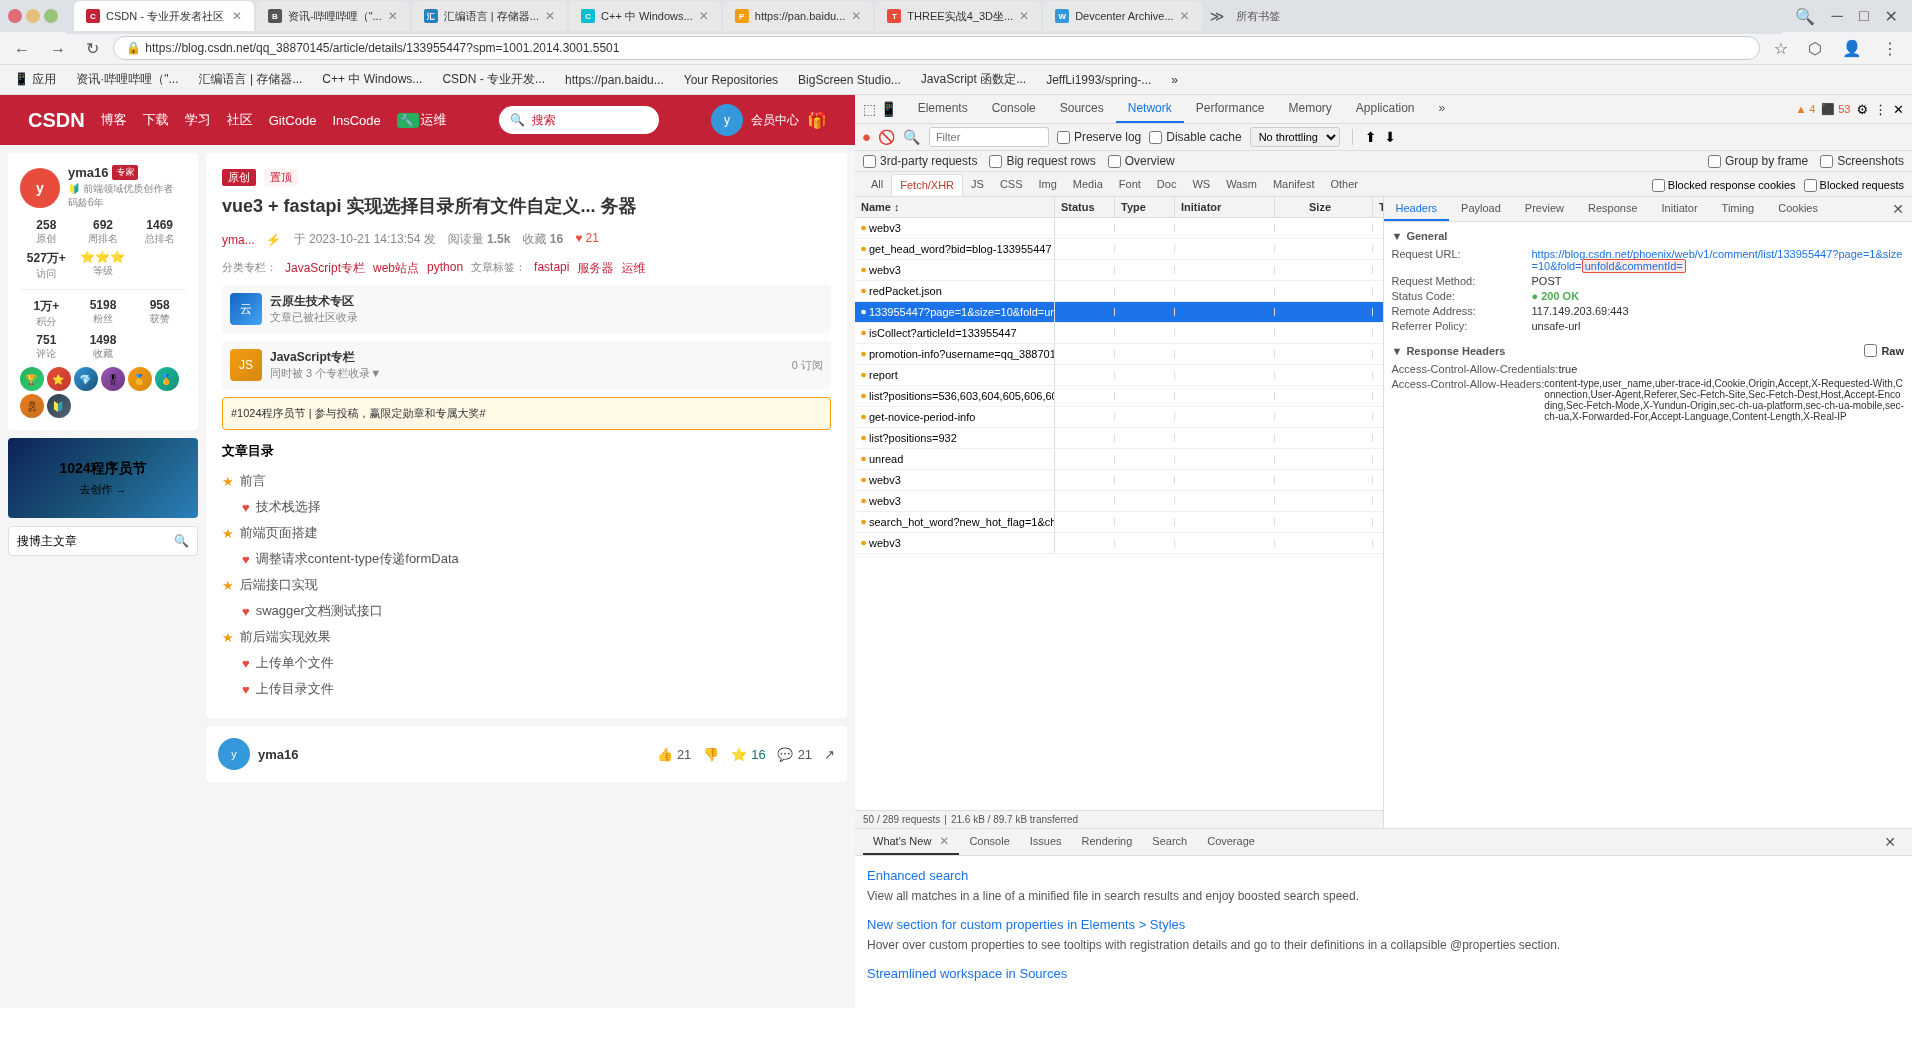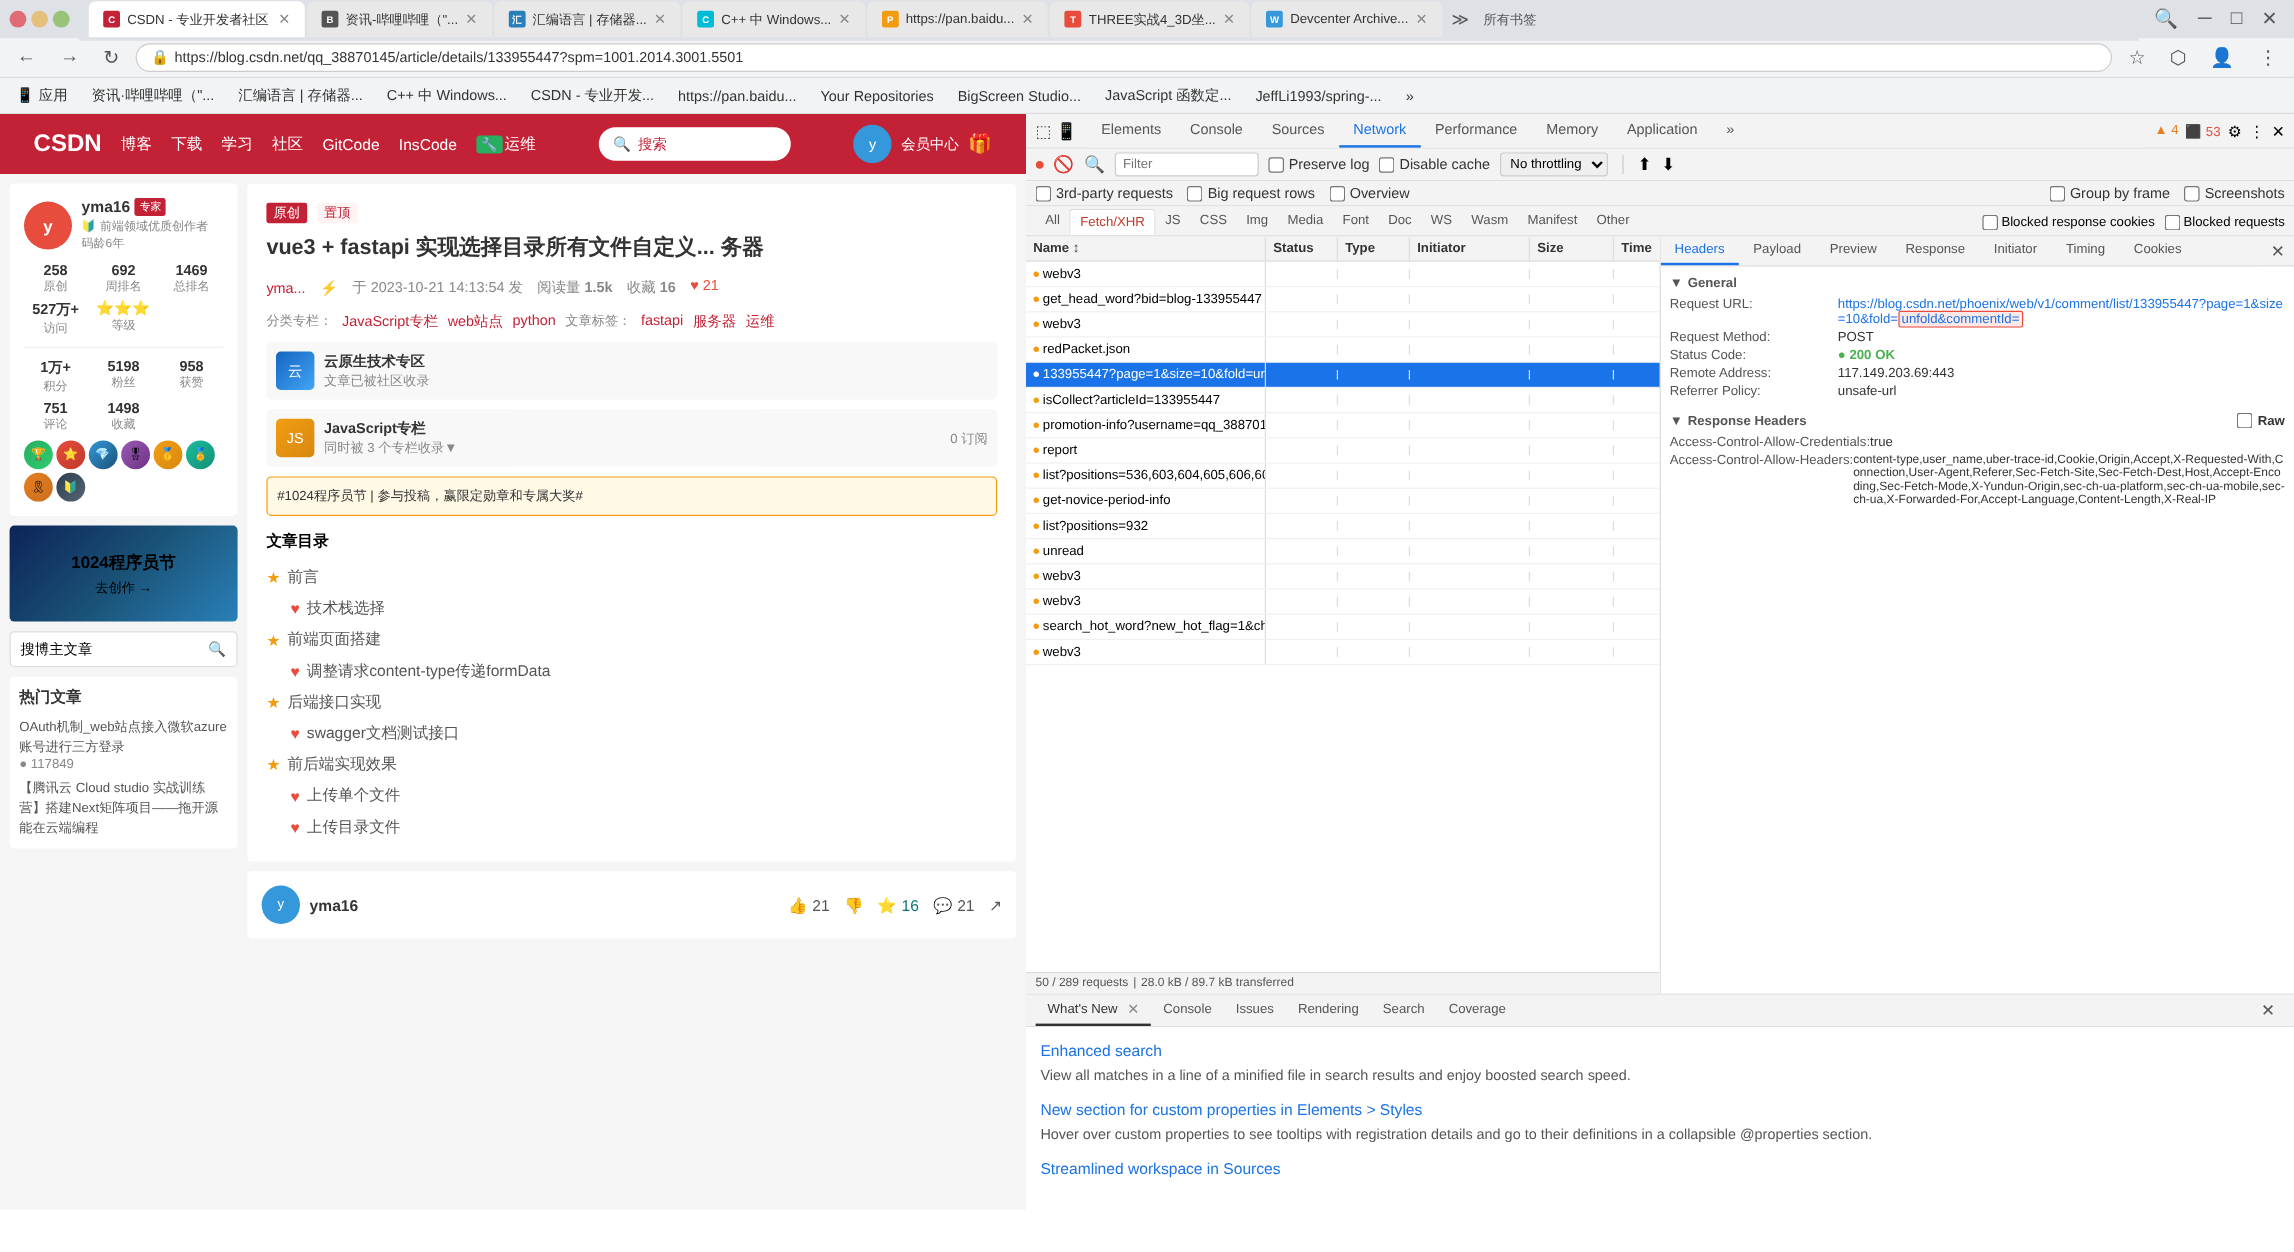--- a/index.html
+++ b/index.html
@@ -83,21 +83,21 @@
 
     
     .network-split { display: flex; flex: 1; overflow: hidden; }
     .network-list { width: 50%; border-right: 1px solid #ddd; display: flex; flex-direction: column; overflow: hidden; }
     .network-list-header { display: flex; background: #f3f3f3; border-bottom: 1px solid #ddd; font-size: 11px; font-weight: bold; color: #333; }
     .nl-col { padding: 4px 6px; border-right: 1px solid #ddd; overflow: hidden; white-space: nowrap; text-overflow: ellipsis; }
     .nl-col.name { flex: 0 0 200px; }
     .nl-col.status { flex: 0 0 60px; }
     .nl-col.type { flex: 0 0 60px; }
     .nl-col.initiator { flex: 0 0 100px; }
-    .nl-col.size { flex: 0 0 70px; }
+    .nl-col.size { flex: 0 0 70px; margin-left: 28px; }
     .nl-col.time { flex: 0 0 60px; }
     .network-rows { overflow-y: auto; flex: 1; }
     .network-row { display: flex; font-size: 11px; border-bottom: 1px solid #f0f0f0; cursor: pointer; align-items: center; }
     .network-row.selected { background: #1a73e8; color: white; }
 
     
     .request-detail { flex: 1; display: flex; flex-direction: column; overflow: hidden; }
     .rd-tabs { display: flex; background: #f3f3f3; border-bottom: 1px solid #ddd; }
     .rd-tab { padding: 5px 12px; font-size: 11px; color: #555; cursor: pointer; border-bottom: 2px solid transparent; }
     .rd-tab.active { color: #1a73e8; border-bottom: 2px solid #1a73e8; }
@@ -336,26 +336,20 @@
             <div style="font-size:14px;font-weight:bold;">1024程序员节</div>
             <div style="font-size:11px;margin-top:4px;">去创作 →</div>
           </div>
         </div>
 
         <div class="search-box-blog">
           <span>搜博主文章</span>
           <span style="margin-left:auto;">🔍</span>
         </div>
 
-        <div style="background:#fff;border-radius:4px;padding:8px;">
-          <div style="font-size:13px;font-weight:bold;color:#333;margin-bottom:8px;">热门文章</div>
-          <div style="font-size:11px;color:#555;line-height:1.5;cursor:pointer;">OAuth机制_web站点接入微软azure账号进行三方登录</div>
-          <div style="font-size:11px;color:#888;margin-bottom:6px;">● 117849</div>
-          <div style="font-size:11px;color:#555;line-height:1.5;cursor:pointer;">【腾讯云 Cloud studio 实战训练营】搭建Next矩阵项目——拖开源能在云端编程</div>
-        </div>
       </div>
 
       <div class="csdn-main">
 
         <div class="article-card" style="max-height:580px;overflow:hidden;">
 
           <div style="display:flex;gap:8px;margin-bottom:8px;font-size:11px;">
             <span style="background:#c32136;color:white;padding:1px 6px;border-radius:2px;font-size:11px;">原创</span>
             <span style="color:#c32136;background:#fff3f3;padding:1px 6px;border-radius:2px;cursor:pointer;">置顶</span>
           </div>
@@ -715,21 +709,21 @@
             <div class="nl-col initiator"></div>
             <div class="nl-col size"></div>
             <div class="nl-col time"></div>
           </div>
 
         </div>
 
         <div class="network-status">
           <span>50 / 289 requests</span>
           <span>|</span>
-          <span>28.0 kB / 89.7 kB transferred</span>
+          <span>21.6 kB / 89.7 kB transferred</span>
         </div>
       </div>
 
       <div class="request-detail">
 
         <div style="display:flex;align-items:center;justify-content:space-between;background:#f3f3f3;border-bottom:1px solid #ddd;">
           <div class="rd-tabs" style="flex:1;border-bottom:none;">
             <div class="rd-tab active">Headers</div>
             <div class="rd-tab">Payload</div>
             <div class="rd-tab">Preview</div>

